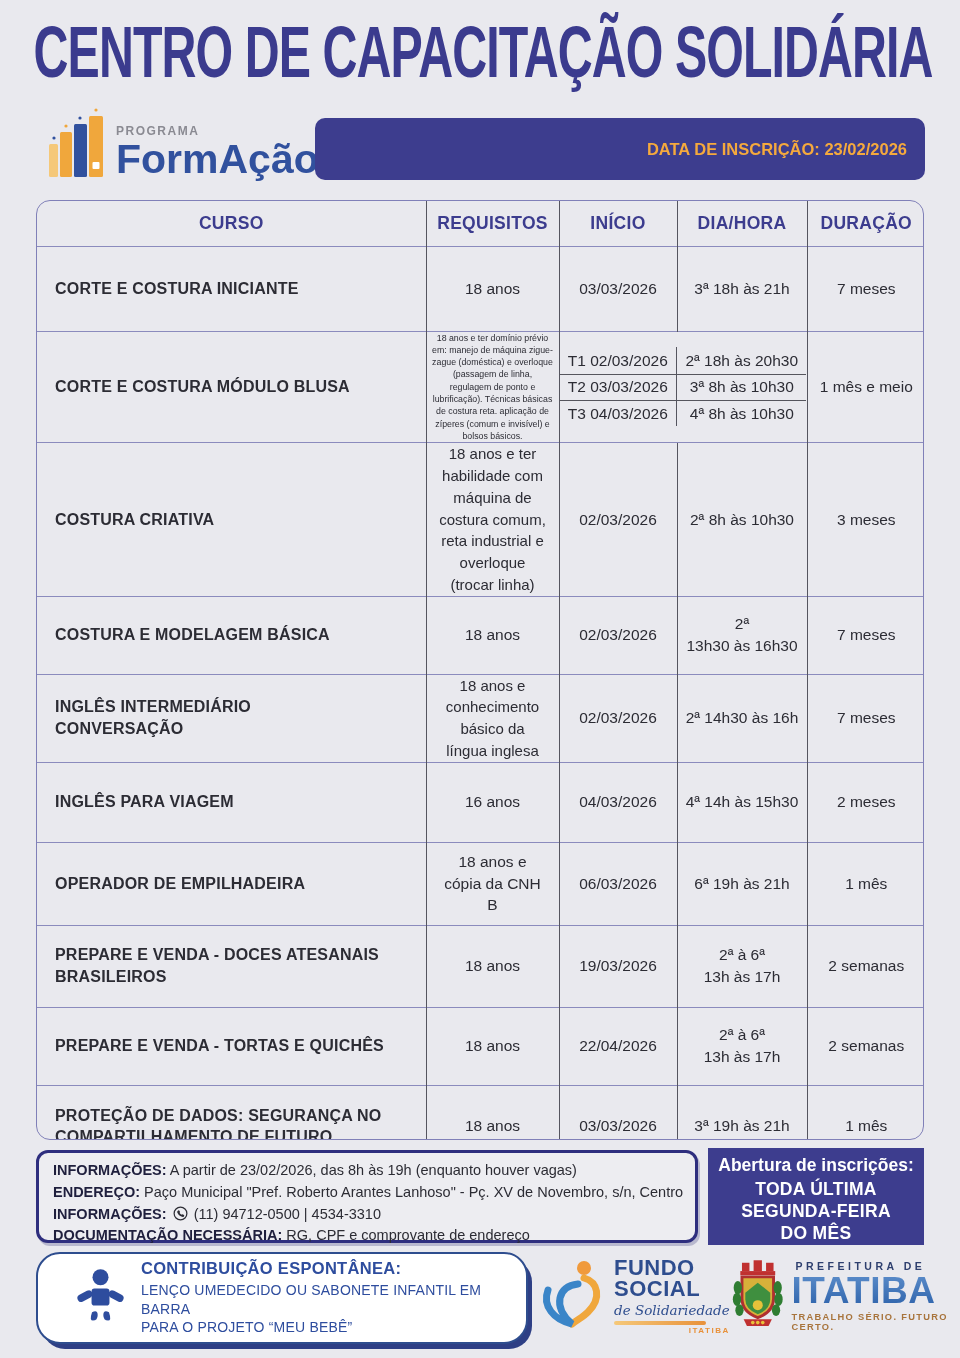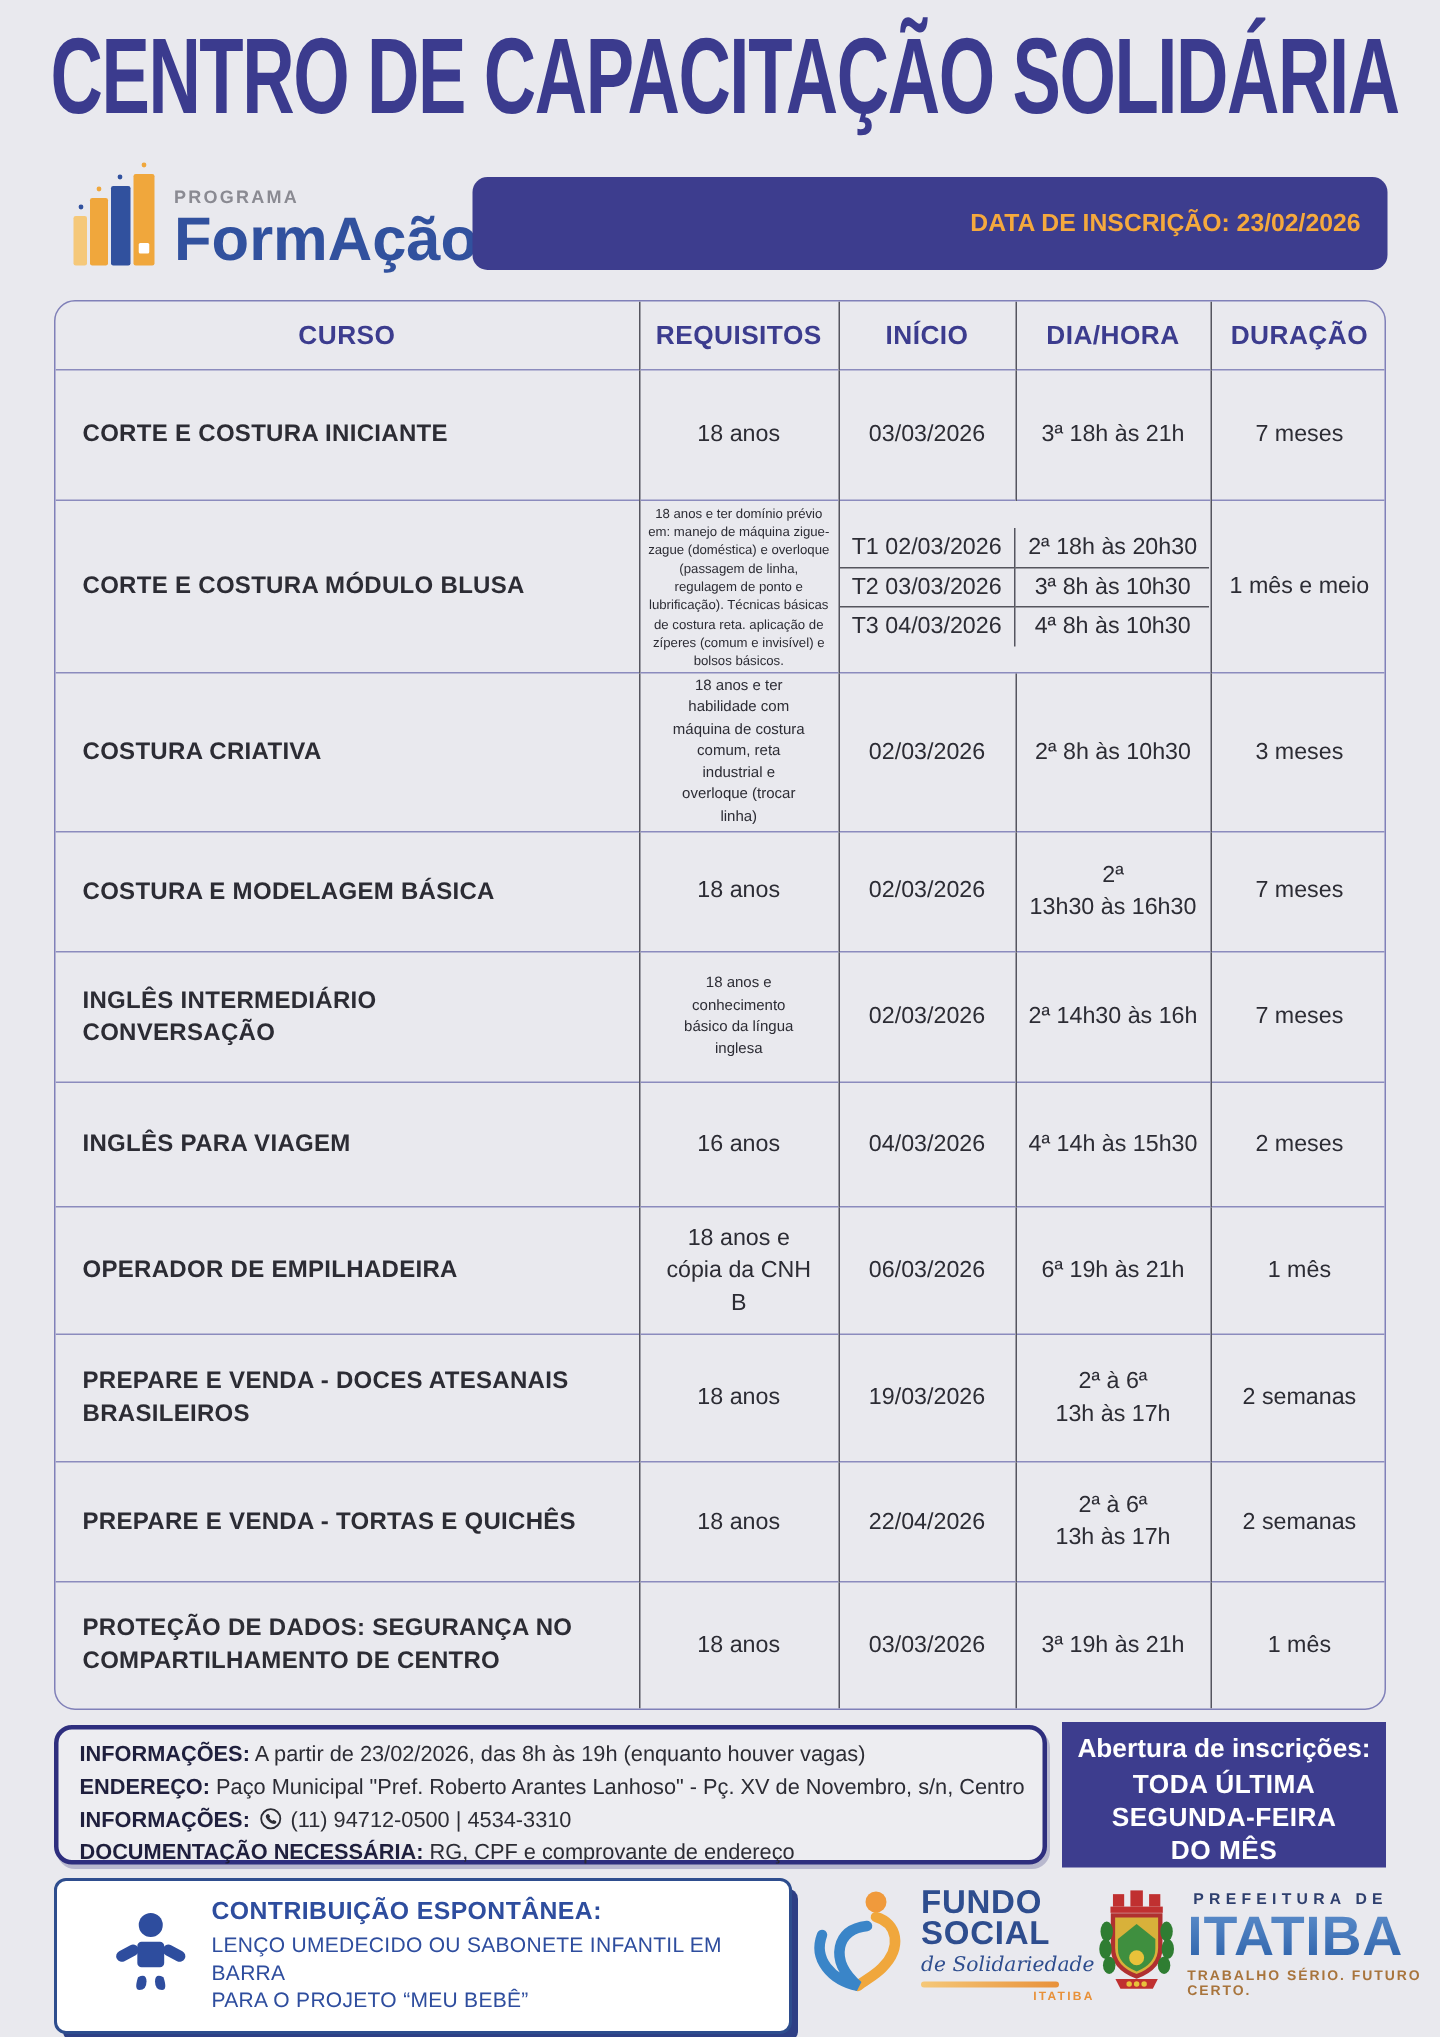--- a/index.html
+++ b/index.html
@@ -33,21 +33,21 @@
   table { border-collapse:collapse; width:100%; height:100%; table-layout:fixed; }
   th, td { border-left:1px solid #55555f; vertical-align:middle; }
   th:first-child, td:first-child { border-left:none; }
   thead tr { height:45px; }
   th { color:#3c3c8e; font-size:17.5px; font-weight:bold; text-align:center; letter-spacing:0.3px; }
   tbody td { border-top:1.5px solid #8b8bbd; color:#2c2c34;text-align:center; }
   td.curso { text-align:left; padding-left:18px; padding-right:10px; font-weight:bold; font-size:16px; letter-spacing:0.2px; line-height:1.35; }
   td.val { text-align:center; font-size:15.5px; line-height:1.4; }
   .pre { white-space:pre-line; }
   td.req-small { font-size:8.8px; line-height:1.4; text-align:center; padding:0 5px; }
-  td.req-med { font-size:10px; line-height:1.45; text-align:center; padding:0 22px; }
+  td.req-med { font-size:15px; line-height:1.45; text-align:center; padding:0 12px; }
   td.turmas { padding:0; }
   .turmas-grid { display:grid; grid-template-columns:47.6% 52.4%; grid-template-rows:1fr 1fr 1fr; height:79px; }
   .turmas-grid .t-cell { display:flex; align-items:center; justify-content:center; font-size:15.5px; color:#2c2c34; }
   .turmas-grid .t-left { border-right:1px solid #55555f; }
   .turmas-grid .bt { border-top:1.2px solid #55555d; }
 
   
   .info-box {
     position:absolute; left:36px; top:1150px; width:662px; height:93px;
     border:3px solid #2e2e7e; border-radius:12px; background:#ededf1;
@@ -59,22 +59,22 @@
 
   .abertura-box {
     position:absolute; left:708px; top:1148px; width:216px; height:97px;
     background:#3d3d8e; color:#fff; text-align:center; padding-top:7px;
   }
   .abertura-box .a-title { font-size:17.5px; font-weight:bold; }
   .abertura-box .a-lines { font-size:17.5px; font-weight:bold; line-height:1.25; margin-top:3px; letter-spacing:0.3px; }
 
   
   .contrib-box {
-    position:absolute; left:36px; top:1252px; width:492px; height:104px;
-    background:#fff; border:2.5px solid #2e4d8e; border-radius:8px;
+    position:absolute; left:36px; top:1252px; width:492px; height:92px;
+    background:#fff; border:2.5px solid #2e4d8e; border-radius:24px;
     box-shadow:5px 6px 0 -1px #2e3f85;
     display:flex; align-items:center; gap:16px; padding:0 14px 0 38px;
   }
   .contrib-text .c-title { font-size:16.5px; font-weight:bold; color:#2e4d9e; letter-spacing:0.3px; margin-bottom:3px; }
   .contrib-text .c-body { font-size:14px; color:#2e4d9e; line-height:1.35; letter-spacing:0.2px; }
 
   .fundo-block { position:absolute; left:538px; top:1258px; display:flex; align-items:center; gap:8px; }
   .fundo-text .fs-big { font-size:22px; font-weight:bold; color:#2e4d8e; line-height:0.95; letter-spacing:0.5px; }
   .fundo-text .fs-script { font-family:"DejaVu Serif", serif; font-style:italic; font-size:13.5px; color:#2e4d8e; margin-top:2px; }
   .fundo-text .fs-bar { height:4px; width:92px; background:linear-gradient(90deg,#f5c879,#e8913a); margin-top:3px; border-radius:2px; }
@@ -203,21 +203,21 @@
         </tr>
         <tr style="height:78px">
           <td class="curso">PREPARE E VENDA - TORTAS E QUICHÊS</td>
           <td class="val">18 anos</td>
           <td class="val">22/04/2026</td>
           <td class="val pre">2ª à 6ª
 13h às 17h</td>
           <td class="val">2 semanas</td>
         </tr>
         <tr style="height:82px">
-          <td class="curso">PROTEÇÃO DE DADOS: SEGURANÇA NO COMPARTILHAMENTO DE CENTRO</td>
+          <td class="curso">PROTEÇÃO DE DADOS: SEGURANÇA NO COMPARTILHAMENTO DE FUTURO</td>
           <td class="val">18 anos</td>
           <td class="val">03/03/2026</td>
           <td class="val pre">3ª 19h às 21h</td>
           <td class="val">1 mês</td>
         </tr>
 
       </tbody>
     </table>
   </div>
 

